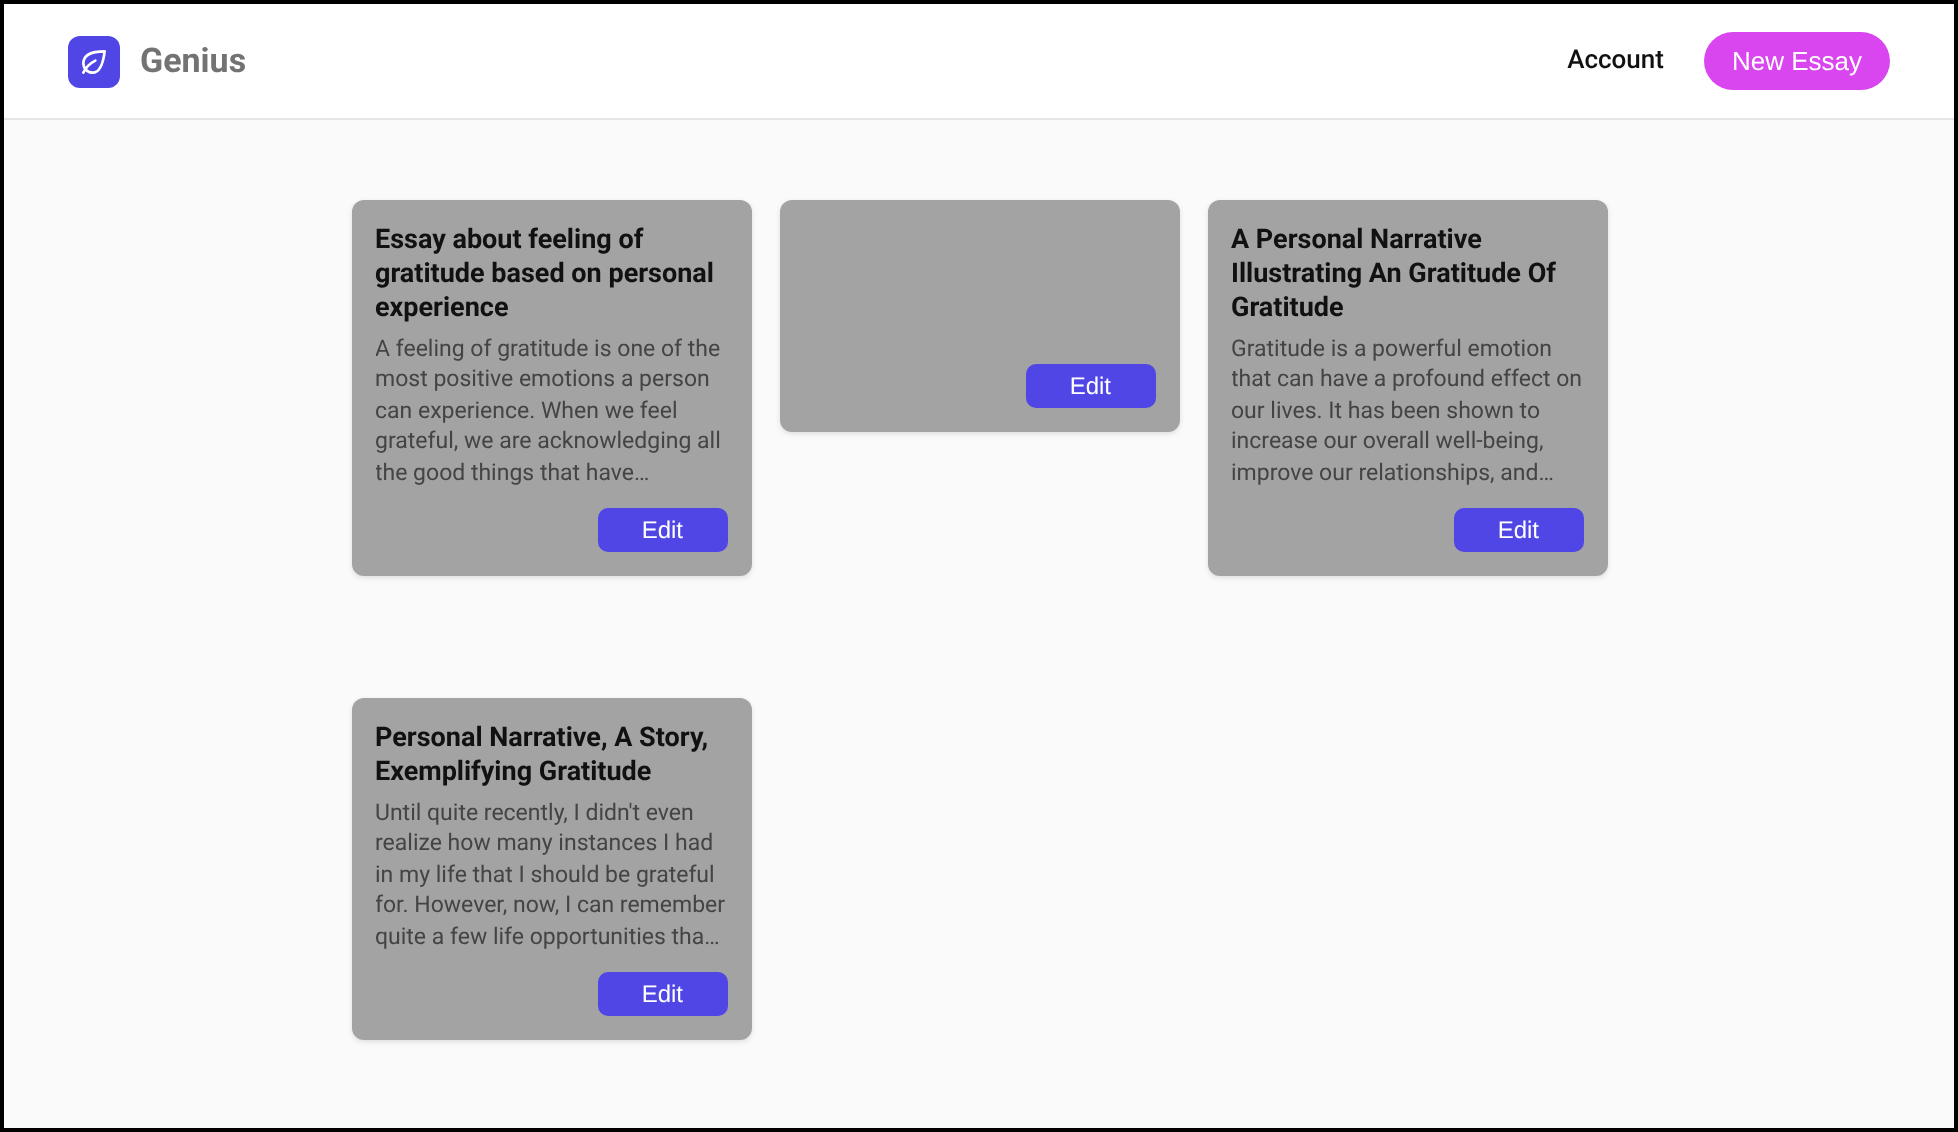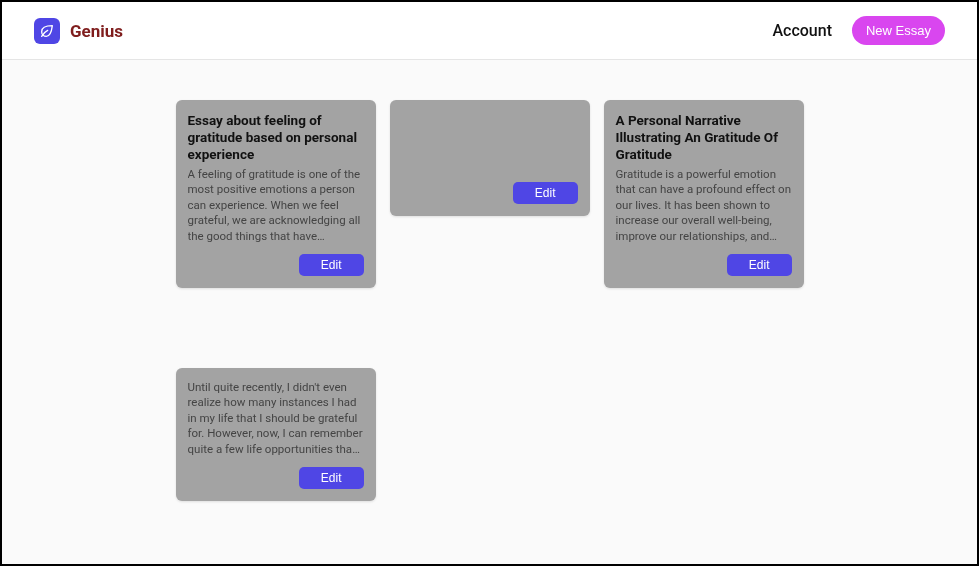--- a/index.html
+++ b/index.html
@@ -33,29 +33,29 @@
       height: 26px;
       background: #4F46E5;
       border-radius: 6px;
       display: flex;
       align-items: center;
       justify-content: center;
     }
     .brand-name {
       font-size: 17px;
       font-weight: 700;
-      color: #7f1d1d;
+      color: #737373;
     }
     .header-right {
       display: flex;
       align-items: center;
       gap: 20px;
     }
     .account-link {
-      font-size: 16px;
+      font-size: 13px;
       color: #111;
       font-weight: 500;
       cursor: pointer;
     }
     .new-essay-btn {
       background: #d946ef;
       color: #fff;
       border: none;
       border-radius: 16px;
       padding: 7px 14px;
@@ -157,20 +157,21 @@
 
     <div class="card">
       <div class="card-title">A Personal Narrative Illustrating An Gratitude Of Gratitude</div>
       <div class="card-body">Gratitude is a powerful emotion that can have a profound effect on our lives. It has been shown to increase our overall well-being, improve our relationships, and even boost our…</div>
       <div class="card-actions">
         <button class="edit-btn">Edit</button>
       </div>
     </div>
 
     <div class="card">
+      <div class="card-title">Personal Narrative, A Story, Exemplifying Gratitude</div>
       <div class="card-body">Until quite recently, I didn't even realize how many instances I had in my life that I should be grateful for. However, now, I can remember quite a few life opportunities that I should be grateful…</div>
       <div class="card-actions">
         <button class="edit-btn">Edit</button>
       </div>
     </div>
 
   </div>
 </div>
 
 </body></html>

